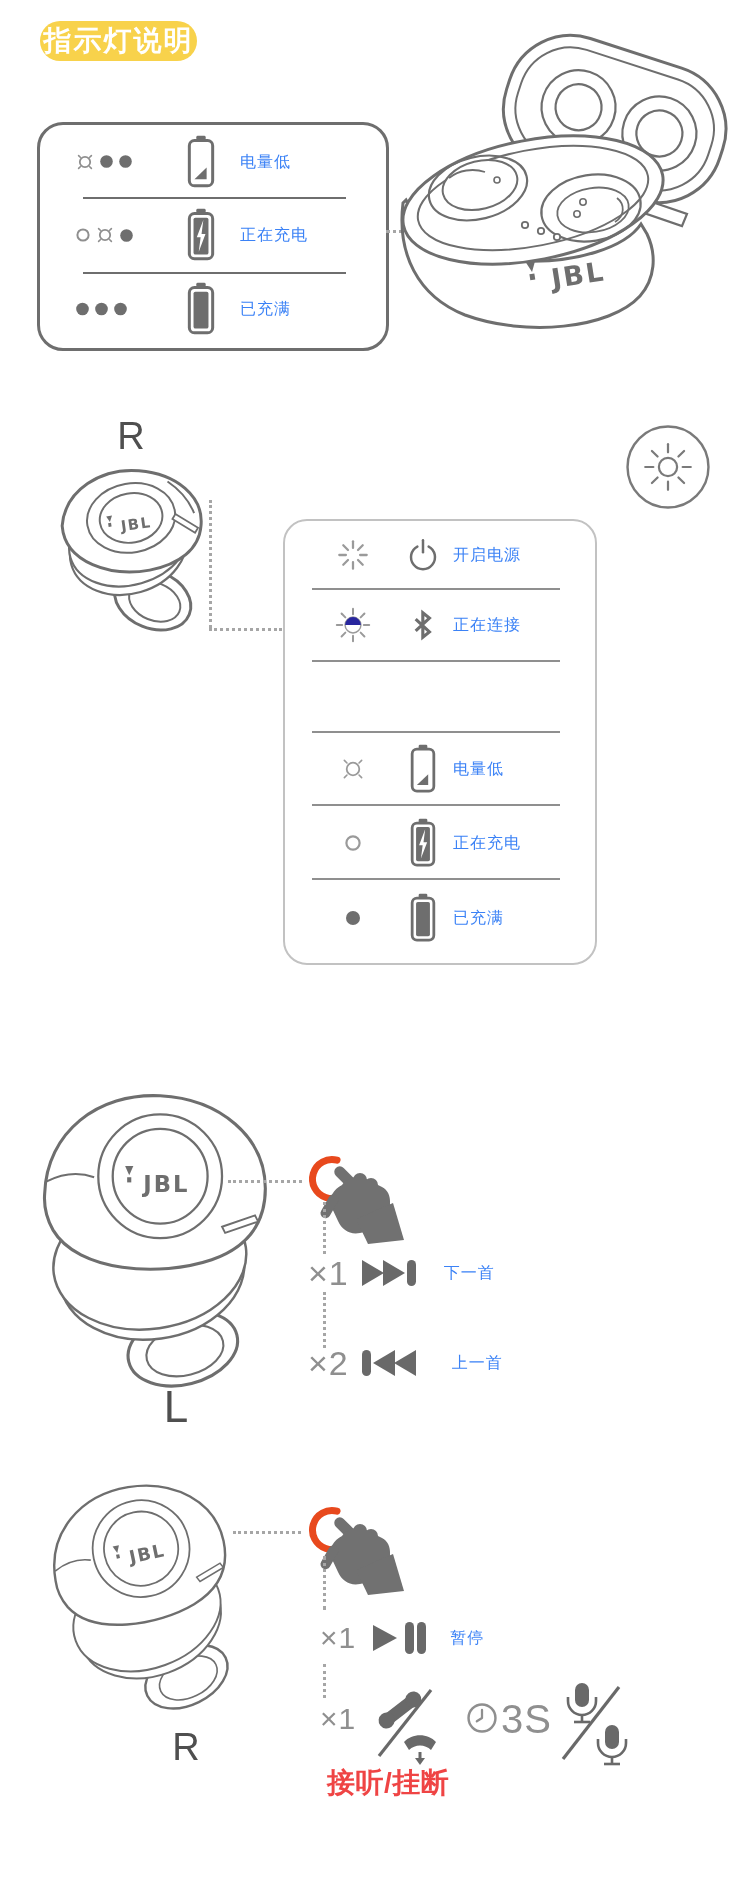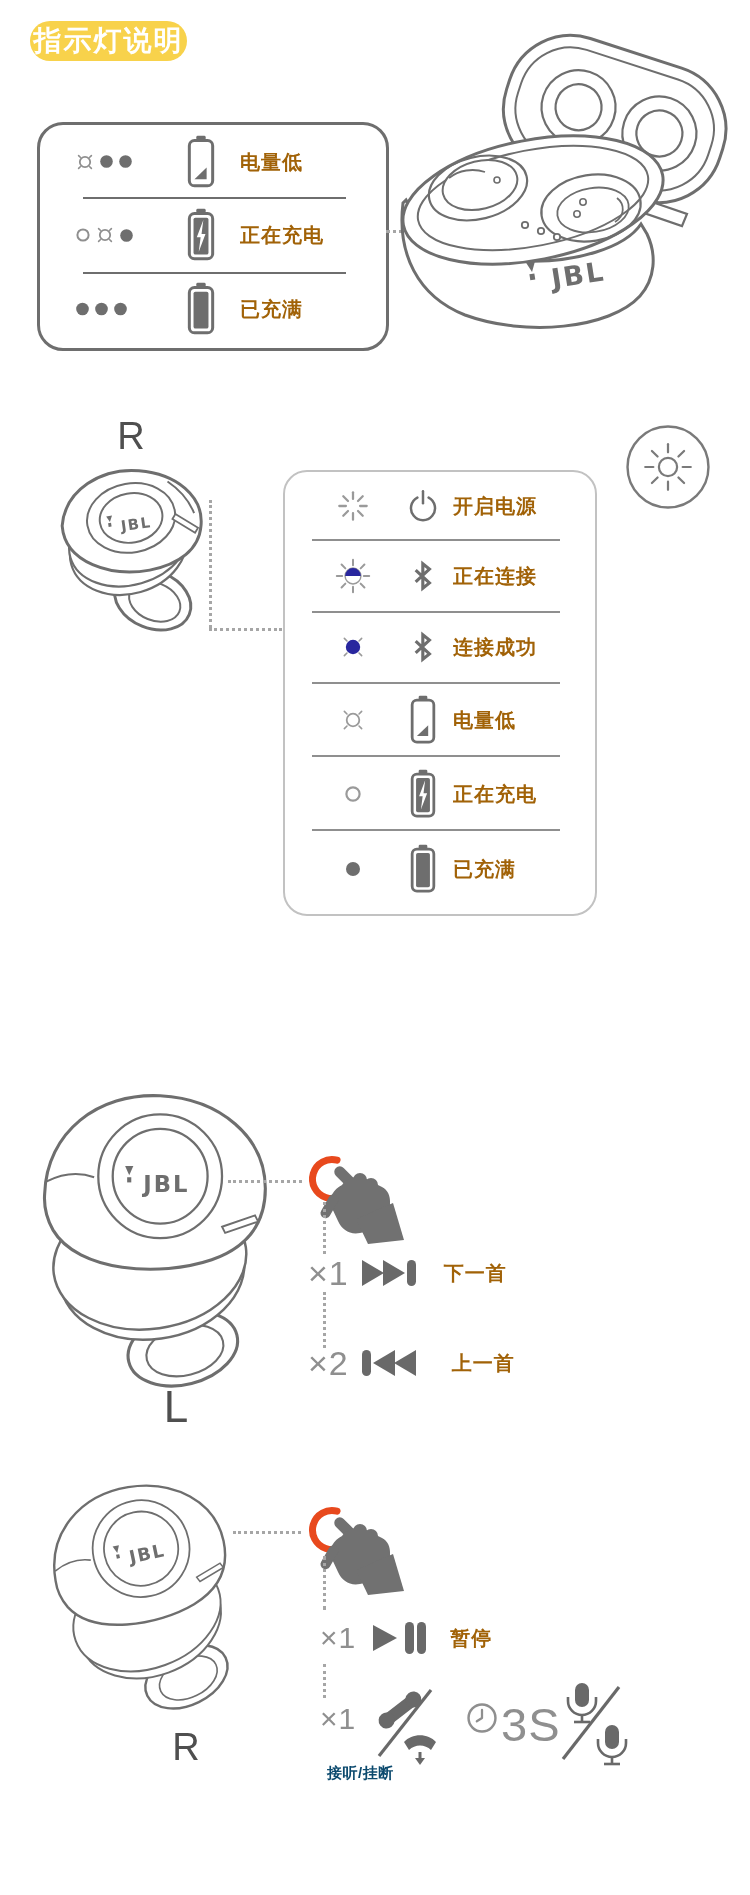--- a/index.html
+++ b/index.html
@@ -10,22 +10,22 @@
   .badge{position:absolute;background:#F8D24B;border-radius:21px;color:#fff;
          font-weight:bold;font-size:28px;display:flex;align-items:center;
          justify-content:center;letter-spacing:2px}
   .panel1{position:absolute;background:#fff;border:3px solid #6E6E6E;border-radius:26px}
   .panel2{position:absolute;background:#fff;border:2px solid #C2C2C2;border-radius:24px}
   .sep1{position:absolute;height:2px;background:#6E6E6E}
   .sep2{position:absolute;height:2px;background:#8F8F8F}
   .trow{position:absolute;left:0;width:100%}
   .cy{position:absolute;top:50%;transform:translateY(-50%)}
   .cyx{position:absolute;top:50%;transform:translate(-50%,-50%)}
-  .cn{color:#a16207;font-size:20px;font-weight:700;letter-spacing:1px;white-space:nowrap}
-  .cn-sm{color:#0c4a6e;font-size:15px;font-weight:600;letter-spacing:0.5px;white-space:nowrap;position:absolute}
+  .cn{color:#3b82f6;font-size:16px;font-weight:400;letter-spacing:1px;white-space:nowrap}
+  .cn-sm{color:#ef4444;font-size:28px;font-weight:600;letter-spacing:0.5px;white-space:nowrap;position:absolute}
   .dot-h{position:absolute;height:0;border-top:3px dotted #A6A6A6}
   .dot-v{position:absolute;width:0;border-left:3px dotted #A6A6A6}
   .times{color:#8F8F8F;letter-spacing:1px}
   .grow{position:absolute;display:flex;align-items:center}
   .side-label{position:absolute;color:#4F4F4F;text-align:center;white-space:nowrap}
   .ledgroup{position:absolute;display:flex;align-items:center;gap:6px;top:50%;transform:translateY(-50%)}
 </style>
 </head>
 <body>
 
@@ -79,21 +79,21 @@
         <polygon points="-34,-17 -26,-17 -30,-8"></polygon>
         <rect x="-32" y="-6" width="4" height="5"></rect>
         <text x="6" y="2" text-anchor="middle" dominant-baseline="middle" font-family="DejaVu Sans, sans-serif" font-size="22" font-weight="bold" letter-spacing="2">JBL</text>
       </g>
     </g>
   </defs>
 </svg>
 
 <div class="canvas">
 
-  <div class="badge" style="left:30px;top:21px;width:157px;height:40px">
+  <div class="badge" style="left:40px;top:21px;width:157px;height:40px">
     <span>指示灯说明</span>
   </div>
 
   <div class="panel1" style="left:37px;top:122px;width:346px;height:223px">
     <div class="sep1" style="left:43px;top:72px;width:263px"></div>
     <div class="sep1" style="left:43px;top:147px;width:263px"></div>
 
     <div class="trow" style="top:0;height:73px">
       <div class="ledgroup" style="left:36px">
         <svg width="18" height="18" viewBox="0 0 18 18">
@@ -225,21 +225,21 @@
         <line x1="52.8" y1="32.2" x2="58.4" y2="26.6"></line>
       <line x1="42.5" y1="28" x2="42.5" y2="20"></line>
         <line x1="32.2" y1="32.2" x2="26.6" y2="26.6"></line>
       <line x1="28" y1="42.5" x2="20" y2="42.5"></line>
         <line x1="32.2" y1="52.8" x2="26.6" y2="58.4"></line>
       <line x1="42.5" y1="57" x2="42.5" y2="65"></line>
         <line x1="52.8" y1="52.8" x2="58.4" y2="58.4"></line>
     </g>
   </svg>
 
-  <div class="panel2" style="left:283px;top:470px;width:310px;height:442px">
+  <div class="panel2" style="left:283px;top:519px;width:310px;height:442px">
     <div class="sep2" style="left:27px;top:67px;width:248px"></div>
     <div class="sep2" style="left:27px;top:139px;width:248px"></div>
     <div class="sep2" style="left:27px;top:210px;width:248px"></div>
     <div class="sep2" style="left:27px;top:283px;width:248px"></div>
     <div class="sep2" style="left:27px;top:357px;width:248px"></div>
 
     <div class="trow" style="top:0;height:68px">
       <svg class="cyx" style="left:68px" width="34" height="34" viewBox="0 0 36 36">
         <g stroke="#9A9A9A" stroke-width="2.4" stroke-linecap="round">
           <line x1="25.5" y1="18" x2="32.5" y2="18"></line>
@@ -272,35 +272,20 @@
         </g>
         <circle cx="20" cy="20" r="8.8" fill="#fff" stroke="#9A9A9A" stroke-width="1.6"></circle>
         <path d="M11.2,20 A8.8,8.8 0 0 1 28.8,20 Z" fill="#28269E"></path>
       </svg>
       <svg class="cyx" style="left:138px" width="22" height="28" viewBox="0 0 24 30">
           <use href="#sym-bt"></use>
         </svg>
       <span class="cn cy" style="left:168px">正在连接</span>
     </div>
 
-    <div class="trow" style="top:140px;height:70px">
-      <svg class="cyx" style="left:68px" width="27" height="27" viewBox="0 0 30 30">
-        <circle cx="15" cy="15" r="8" fill="#28269E"></circle>
-        <g stroke="#9A9A9A" stroke-width="1.8" stroke-linecap="round">
-          <line x1="21.7" y1="8.3" x2="24.6" y2="5.4"></line>
-            <line x1="8.3" y1="8.3" x2="5.4" y2="5.4"></line>
-          <line x1="8.3" y1="21.7" x2="5.4" y2="24.6"></line>
-            <line x1="21.7" y1="21.7" x2="24.6" y2="24.6"></line>
-        </g>
-      </svg>
-      <svg class="cyx" style="left:138px" width="22" height="28" viewBox="0 0 24 30">
-          <use href="#sym-bt"></use>
-        </svg>
-      <span class="cn cy" style="left:168px">连接成功</span>
-    </div>
 
     <div class="trow" style="top:212px;height:72px">
       <svg class="cyx" style="left:68px" width="27" height="27" viewBox="0 0 30 30">
         <circle cx="15" cy="15" r="7" fill="none" stroke="#9A9A9A" stroke-width="2"></circle>
         <g stroke="#9A9A9A" stroke-width="1.8" stroke-linecap="round">
           <line x1="21.7" y1="8.3" x2="24.6" y2="5.4"></line>
             <line x1="8.3" y1="8.3" x2="5.4" y2="5.4"></line>
           <line x1="8.3" y1="21.7" x2="5.4" y2="24.6"></line>
             <line x1="21.7" y1="21.7" x2="24.6" y2="24.6"></line>
         </g>
@@ -398,21 +383,21 @@
     <line x1="57" y1="4" x2="5" y2="70" stroke="#696969" stroke-width="3.2"></line>
     <path d="M30,56 C38,47 54,47 62,56 L57,64 C51,58 41,58 35,64 Z" fill="#696969"></path>
     <line x1="46" y1="66" x2="46" y2="72" stroke="#696969" stroke-width="3"></line>
     <polygon points="41,72 51,72 46,79" fill="#696969"></polygon>
   </svg>
 
   <svg class="abs" style="left:466px;top:1702px" width="32" height="32" viewBox="0 0 34 34" fill="none" stroke="#8F8F8F">
     <circle cx="17" cy="17" r="14.3" stroke-width="2.6"></circle>
     <path d="M17,17 L17,8.5 M17,17 L11.5,20.5" stroke-width="2.4" stroke-linecap="round"></path>
   </svg>
-  <span class="times abs" style="left:501px;top:1697px;font-size:47px">3S</span>
+  <span class="times abs" style="left:501px;top:1697px;font-size:40px">3S</span>
 
   <svg class="abs" style="left:550px;top:1680px" width="85" height="88" viewBox="0 0 85 88">
     <g transform="translate(12 0)">
       <rect x="13" y="3" width="14" height="24" rx="7" fill="#696969"></rect>
       <path d="M6,17 v4 a14,14 0 0 0 28,0 v-4" fill="none" stroke="#696969" stroke-width="2.6"></path>
       <line x1="20" y1="35.5" x2="20" y2="42" stroke="#696969" stroke-width="2.6"></line>
       <line x1="12" y1="42" x2="28" y2="42" stroke="#696969" stroke-width="2.6"></line>
     </g>
     <line x1="69" y1="7" x2="13" y2="79" stroke="#696969" stroke-width="3.2"></line>
     <g transform="translate(42 42)">

